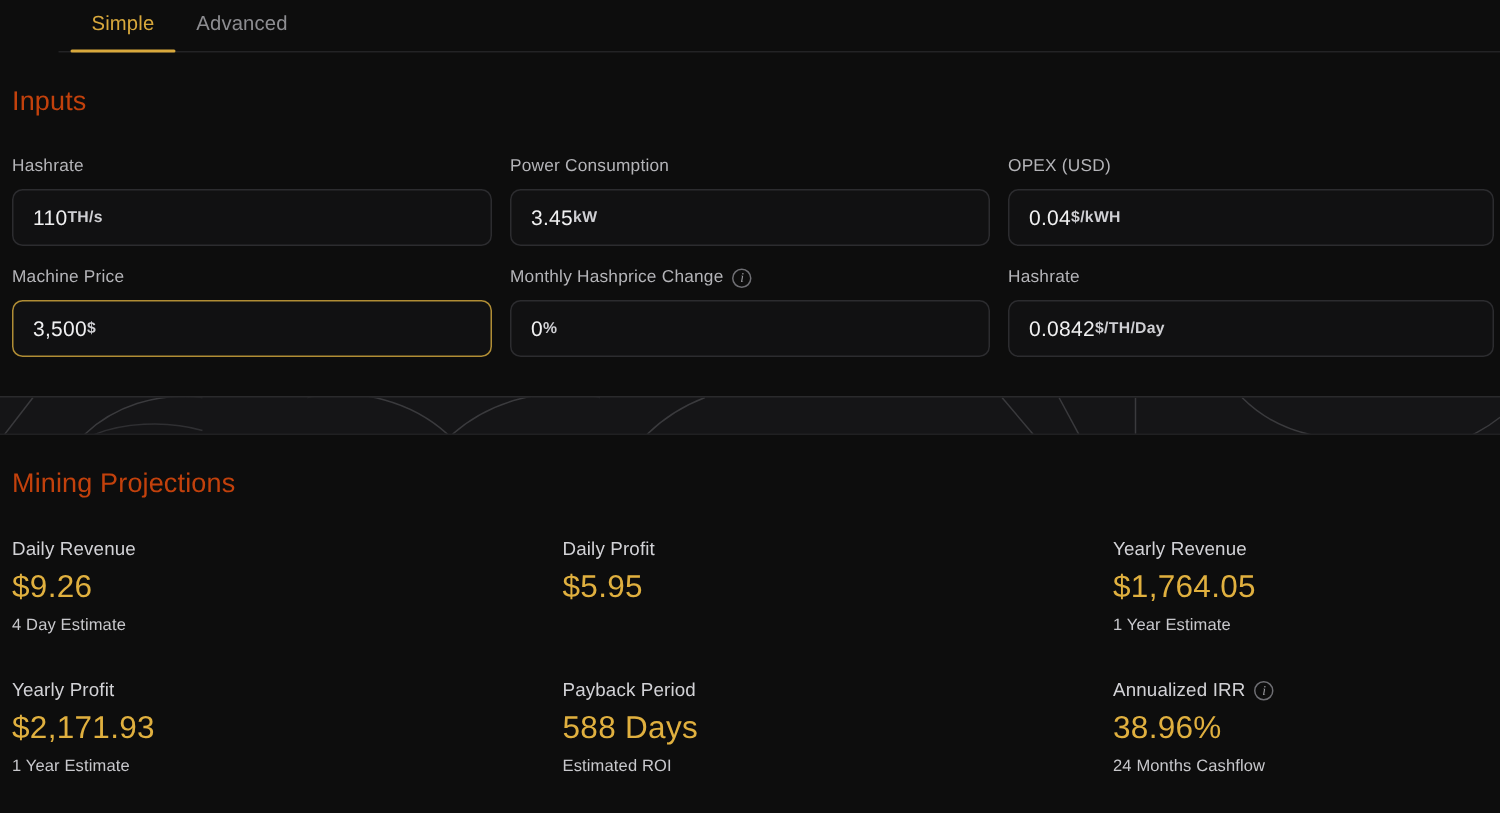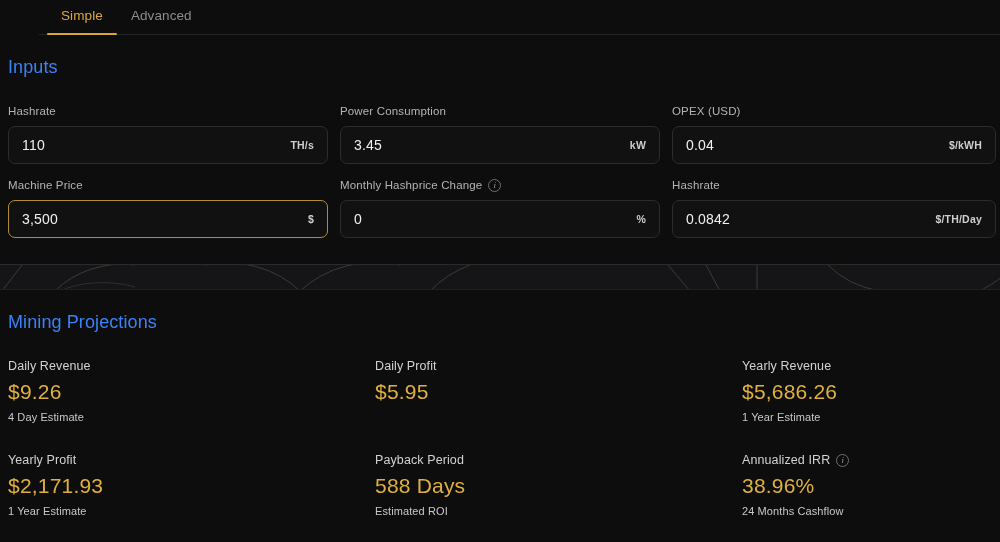--- a/index.html
+++ b/index.html
@@ -51,21 +51,21 @@
     background: #d8a83c;
     border-radius: 1px;
   }
 
   
   .section-inputs { padding: 22px 8px 0 8px; }
 
   .section-title {
     font-size: 18px;
     font-weight: 400;
-    color: #3b82f6;
+    color: #c2410c;
     letter-spacing: 0.1px;
     margin-bottom: 26px;
   }
 
   .grid3 {
     display: grid;
     grid-template-columns: 320px 320px 324px;
     column-gap: 12px;
   }
 
@@ -95,21 +95,20 @@
     font-style: italic;
     font-family: "Liberation Serif", serif;
     cursor: pointer;
     flex: none;
   }
 
   .input-wrap {
     position: relative;
     display: flex;
     align-items: center;
-    justify-content: space-between;
     height: 38px;
     padding: 0 13px;
     background: #111112;
     border: 1px solid #2c2c2f;
     border-radius: 7px;
   }
   .input-wrap.focused {
     border-color: #b08d35;
   }
   .input-value {
@@ -291,21 +290,21 @@
         <div class="metric-label">
           <span>Daily Profit</span>
         </div>
         <div class="metric-value">$5.95</div>
       </div>
 
       <div>
         <div class="metric-label">
           <span>Yearly Revenue</span>
         </div>
-        <div class="metric-value">$5,686.26</div>
+        <div class="metric-value">$1,764.05</div>
         <div class="metric-sub">1 Year Estimate</div>
       </div>
 
       <div>
         <div class="metric-label">
           <span>Yearly Profit</span>
         </div>
         <div class="metric-value">$2,171.93</div>
         <div class="metric-sub">1 Year Estimate</div>
       </div>

